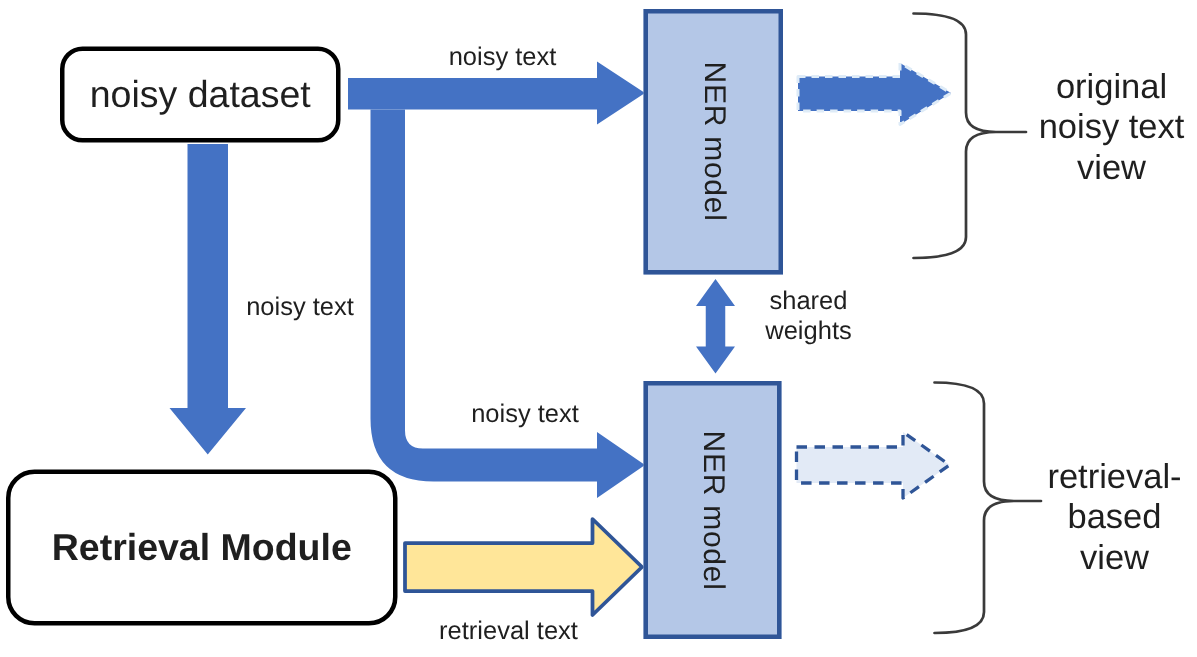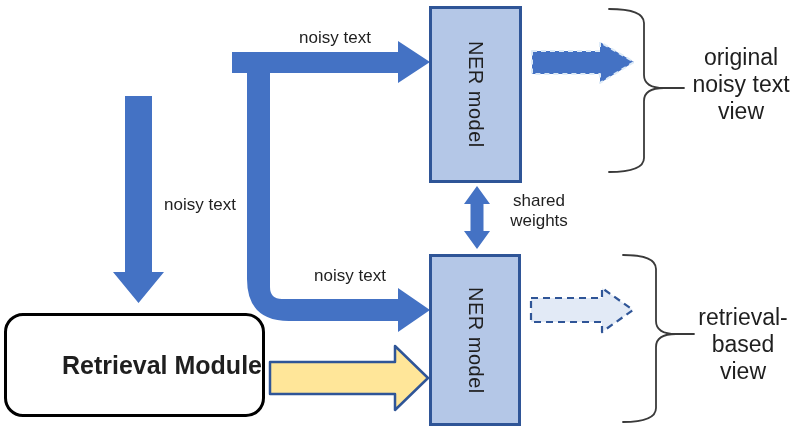--- a/index.html
+++ b/index.html
@@ -25,21 +25,21 @@
   .box {
     position: absolute;
     display: flex;
     align-items: center;
     justify-content: center;
     box-sizing: border-box;
     background: #fff;
   }
   .box.black-outline { border: 3.5px solid var(--box-border); }
   .box.noisy-dataset { left: 40px; top: 31px; width: 187px; height: 64px; border-radius: 15px; font-size: 25px; }
-  .box.retrieval-module { left: 4px; top: 313px; width: 261px; height: 104px; border-radius: 19px; font-size: 25px; font-weight: bold; justify-content: flex-end; }
+  .box.retrieval-module { left: 4px; top: 313px; width: 261px; height: 104px; border-radius: 19px; font-size: 25px; font-weight: bold; }
   .box.ner {
     background: var(--ner-fill);
     border: 3px solid var(--ner-border);
     font-size: 20px;
     letter-spacing: 0.5px;
   }
   .box.ner-top { left: 429px; top: 6px; width: 93px; height: 177px; }
   .box.ner-bottom { left: 429px; top: 254px; width: 92px; height: 172px; }
   .vertical-text { writing-mode: vertical-rl; text-orientation: mixed; }
 
@@ -79,36 +79,40 @@
 
     <polygon class="dashed-solid" points="532,51 600,51 600,42 634,62 600,83 600,74 532,74"></polygon>
 
     <polygon class="dashed-light" points="531,298 602,298 602,288 633,310 602,332 602,322 531,322"></polygon>
 
     <path class="brace" d="M 609,9 Q 644,9 644,23 L 644,75 Q 644,88 664,88 Q 644,88 644,101 L 644,158 Q 644,172 609,172 M 664,88 L 684,88"></path>
 
     <path class="brace" d="M 623,255 Q 656,255 656,269 L 656,321 Q 656,334 676,334 Q 656,334 656,347 L 656,408 Q 656,422 623,422 M 676,334 L 694,334"></path>
   </svg>
 
+  <div class="box black-outline noisy-dataset">
+    <span>noisy dataset</span>
+  </div>
 
   <div class="box black-outline retrieval-module">
     <span>Retrieval Module</span>
   </div>
 
   <div class="box ner ner-top">
     <span class="vertical-text">NER model</span>
   </div>
 
   <div class="box ner ner-bottom">
     <span class="vertical-text">NER model</span>
   </div>
 
   <div class="lbl noisy-top">noisy text</div>
   <div class="lbl noisy-left">noisy text</div>
   <div class="lbl noisy-mid">noisy text</div>
+  <div class="lbl retrieval-text">retrieval text</div>
   <div class="lbl shared-weights">shared
 weights</div>
 
   <div class="lbl view-text view-original">original
 noisy text
 view</div>
   <div class="lbl view-text view-retrieval">retrieval-
 based
 view</div>
 

